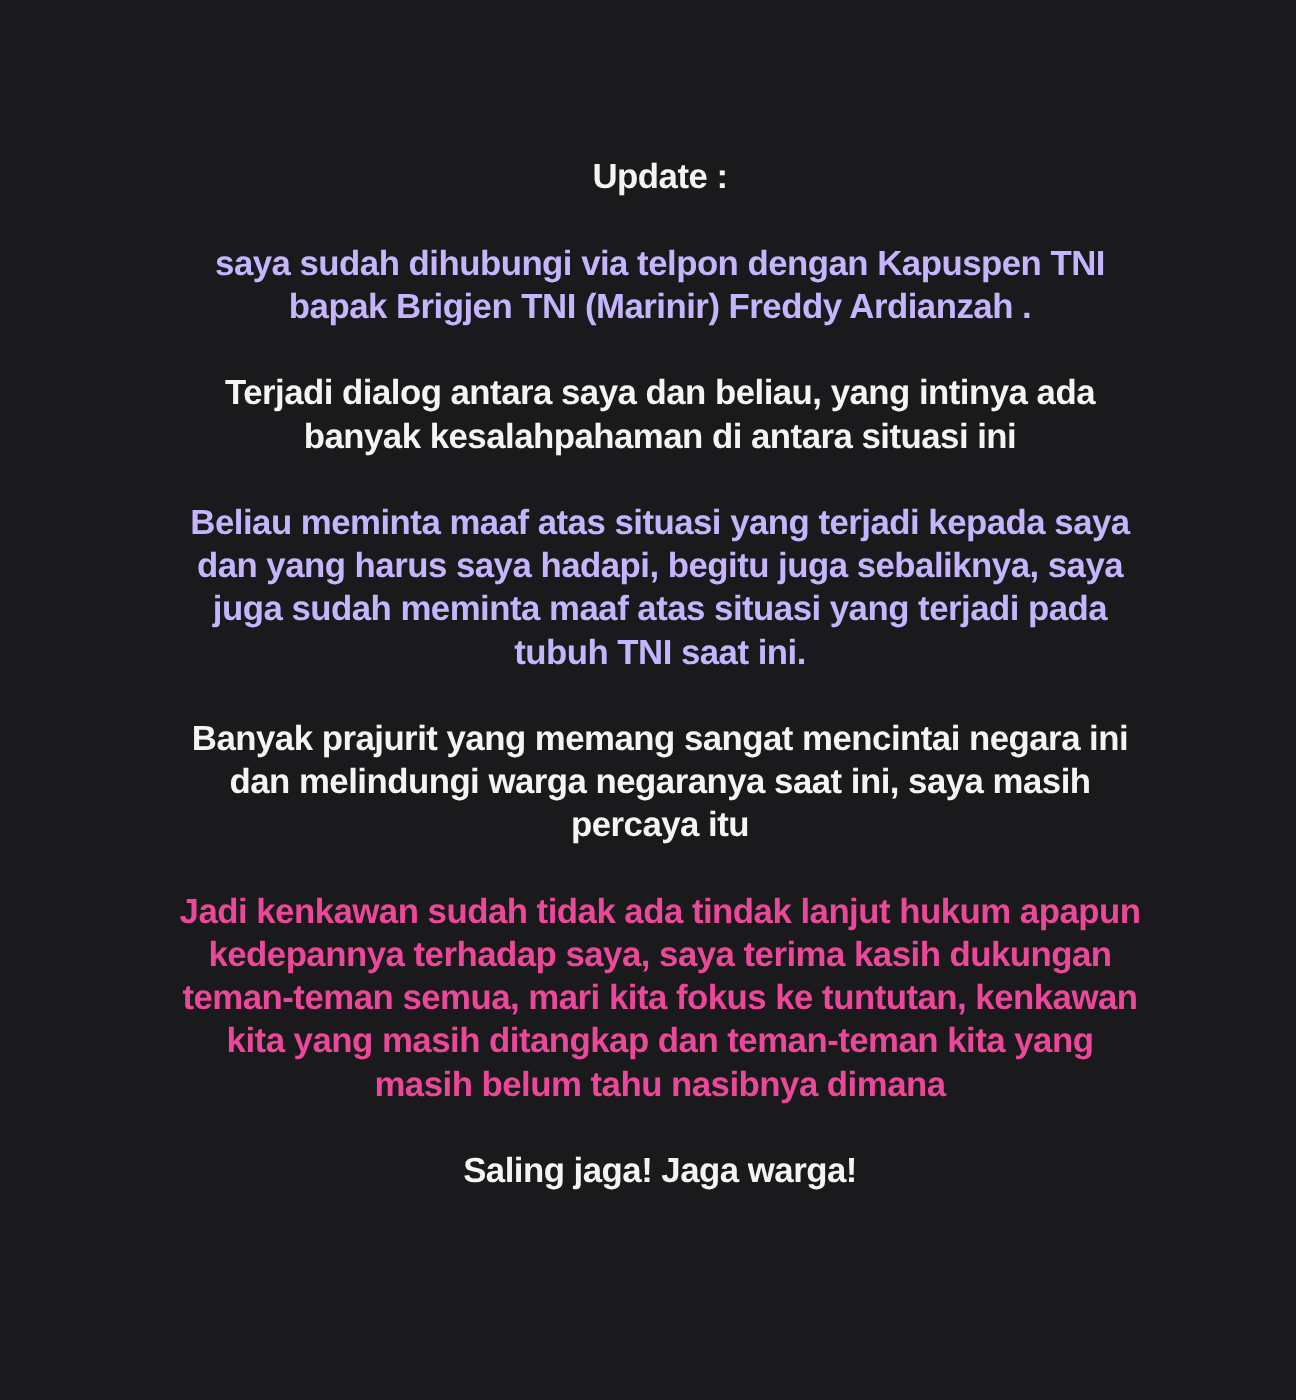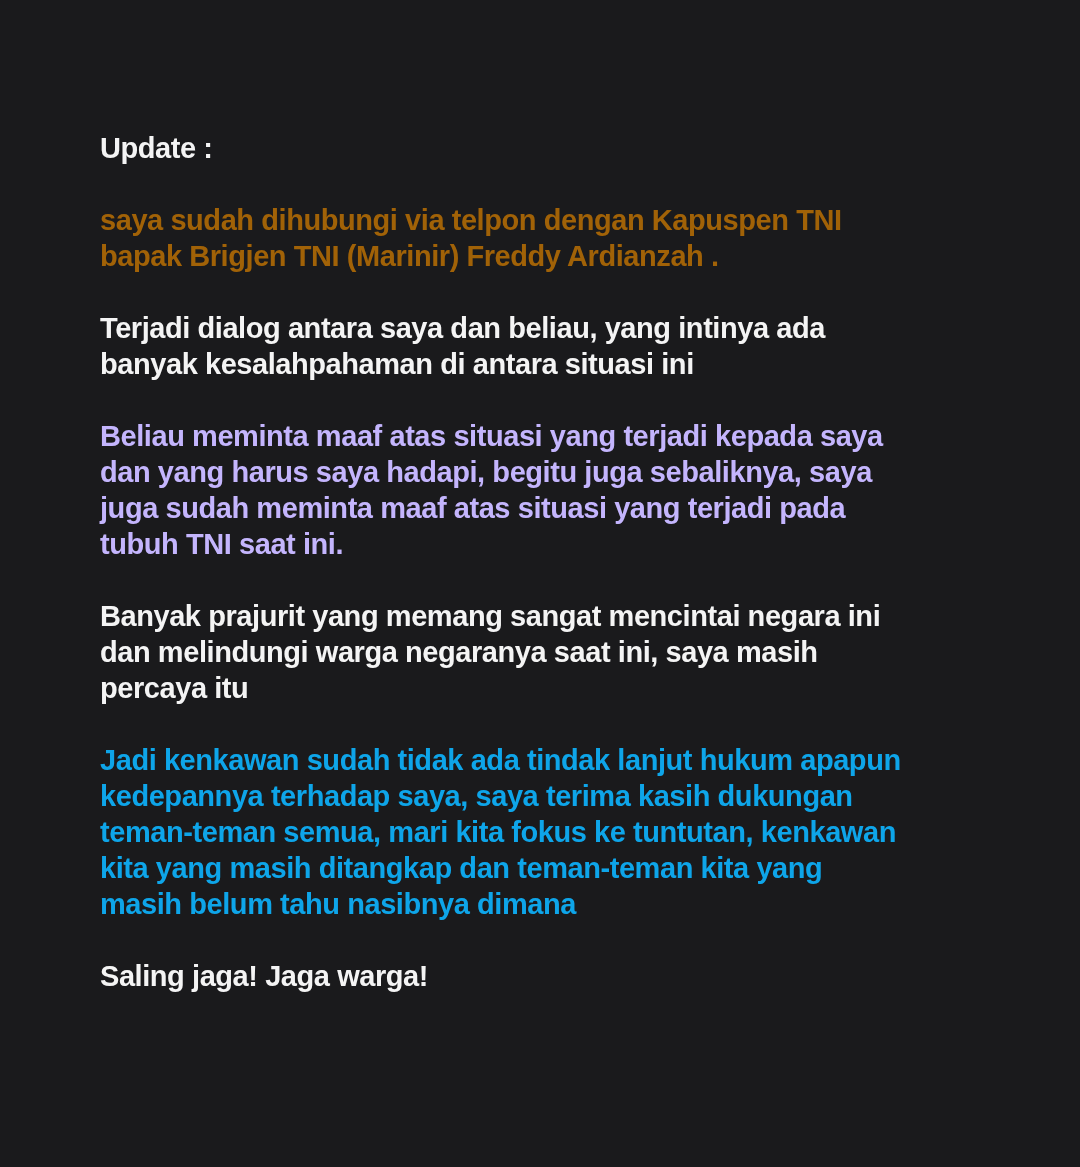--- a/index.html
+++ b/index.html
@@ -11,20 +11,21 @@
     height: 1167px;
     background: #1a1a1c;
     overflow: hidden;
     font-family: "Liberation Sans", "DejaVu Sans", sans-serif;
   }
   .post-canvas {
     box-sizing: border-box;
     width: 1080px;
     height: 1167px;
     padding: 130px 80px 0 100px;
+    text-align: center;
   }
   .post-text {
     color: #f4f4f4;
     font-weight: 700;
     font-size: 29px;
     line-height: 36px;
     letter-spacing: -0.015em;
     white-space: pre-line;
   }
   .post-heading {
@@ -36,35 +37,35 @@
   .post-paragraph:last-child {
     margin-bottom: 0;
   }
 </style>
 </head>
 <body style="background: rgb(26, 26, 28);">
 
 <div class="post-canvas">
   <div class="post-text post-heading" style="color: rgb(244, 244, 244);">Update :</div>
 
-  <div class="post-text post-paragraph" style="color: #a16207;">saya sudah dihubungi via telpon dengan Kapuspen TNI
+  <div class="post-text post-paragraph" style="color: #c4b5fd;">saya sudah dihubungi via telpon dengan Kapuspen TNI
 bapak Brigjen TNI (Marinir) Freddy Ardianzah .</div>
 
   <div class="post-text post-paragraph" style="color: rgb(244, 244, 244); margin-top: 28px;">Terjadi dialog antara saya dan beliau, yang intinya ada
 banyak kesalahpahaman di antara situasi ini</div>
 
   <div class="post-text post-paragraph" style="color: #c4b5fd;">Beliau meminta maaf atas situasi yang terjadi kepada saya
 dan yang harus saya hadapi, begitu juga sebaliknya, saya
 juga sudah meminta maaf atas situasi yang terjadi pada
 tubuh TNI saat ini.</div>
 
   <div class="post-text post-paragraph" style="color: rgb(244, 244, 244);">Banyak prajurit yang memang sangat mencintai negara ini
 dan melindungi warga negaranya saat ini, saya masih
 percaya itu</div>
 
-  <div class="post-text post-paragraph" style="color: #0ea5e9;">Jadi kenkawan sudah tidak ada tindak lanjut hukum apapun
+  <div class="post-text post-paragraph" style="color: #ec4899;">Jadi kenkawan sudah tidak ada tindak lanjut hukum apapun
 kedepannya terhadap saya, saya terima kasih dukungan
 teman-teman semua, mari kita fokus ke tuntutan, kenkawan
 kita yang masih ditangkap dan teman-teman kita yang
 masih belum tahu nasibnya dimana</div>
 
   <div class="post-text post-paragraph" style="color: rgb(244, 244, 244);">Saling jaga! Jaga warga!</div>
 </div>
 
 </body></html>

